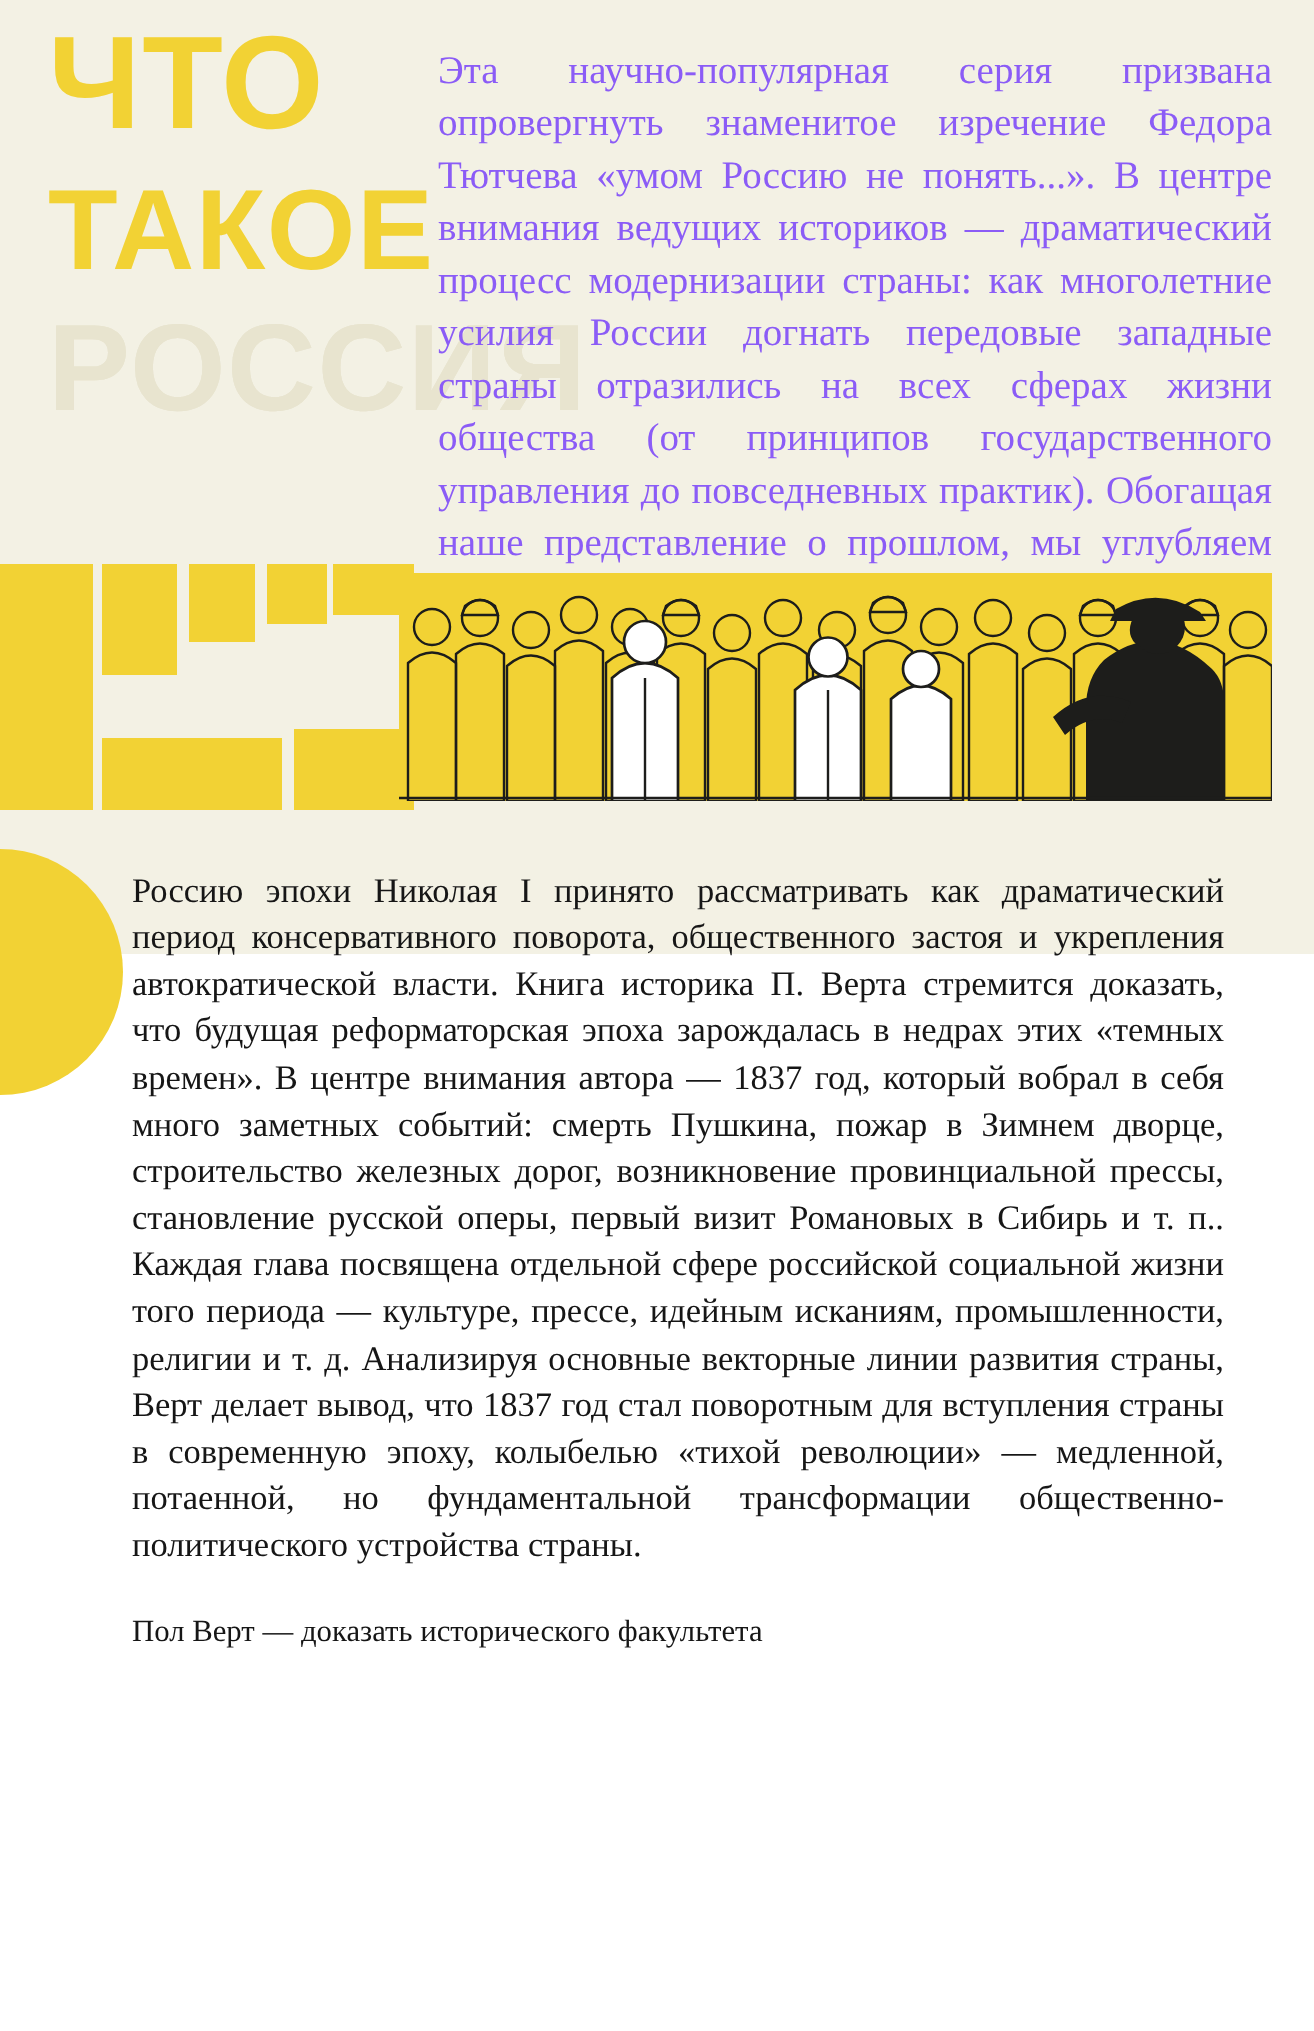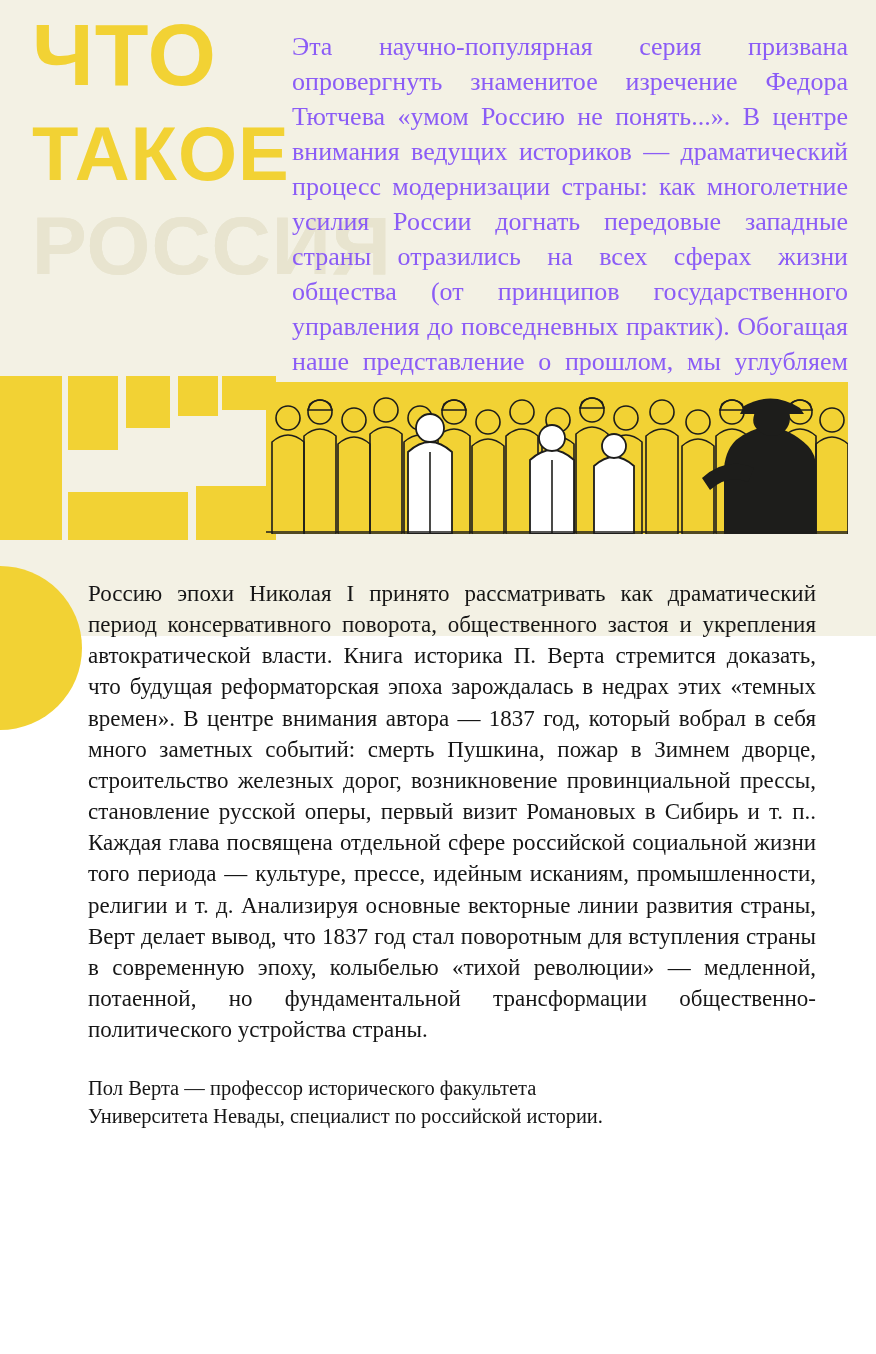--- a/index.html
+++ b/index.html
@@ -251,22 +251,21 @@
   </div>
 </div>
 
 <div class="yellow-circle"></div>
 
 <div class="main-text">
   <p>Россию эпохи Николая I принято рассматривать как драматический период консервативного поворота, общественного застоя и укрепления автократической власти. Книга историка П. Верта стремится доказать, что будущая реформаторская эпоха зарождалась в недрах этих «темных времен». В центре внимания автора — 1837 год, который вобрал в себя много заметных событий: смерть Пушкина, пожар в Зимнем дворце, строительство железных дорог, возникновение провинциальной прессы, становление русской оперы, первый визит Романовых в Сибирь и т. п.. Каждая глава посвящена отдельной сфере российской социальной жизни того периода — культуре, прессе, идейным исканиям, промышленности, религии и т. д. Анализируя основные векторные линии развития страны, Верт делает вывод, что 1837 год стал поворотным для вступления страны в современную эпоху, колыбелью «тихой революции» — медленной, потаенной, но фундаментальной трансформации общественно-политического устройства страны.</p>
 </div>
 
 <div class="author-note">
-  <div>Пол Верта — профессор исторического факультета</div>
-  <div>Университета Невады, специалист по российской истории.</div>
+  <div>Пол Верт — доказать исторического факультета</div>
 </div>
 
 <div class="footer">
 
   <div class="publisher">
     
     
   </div>
 
 </div>

